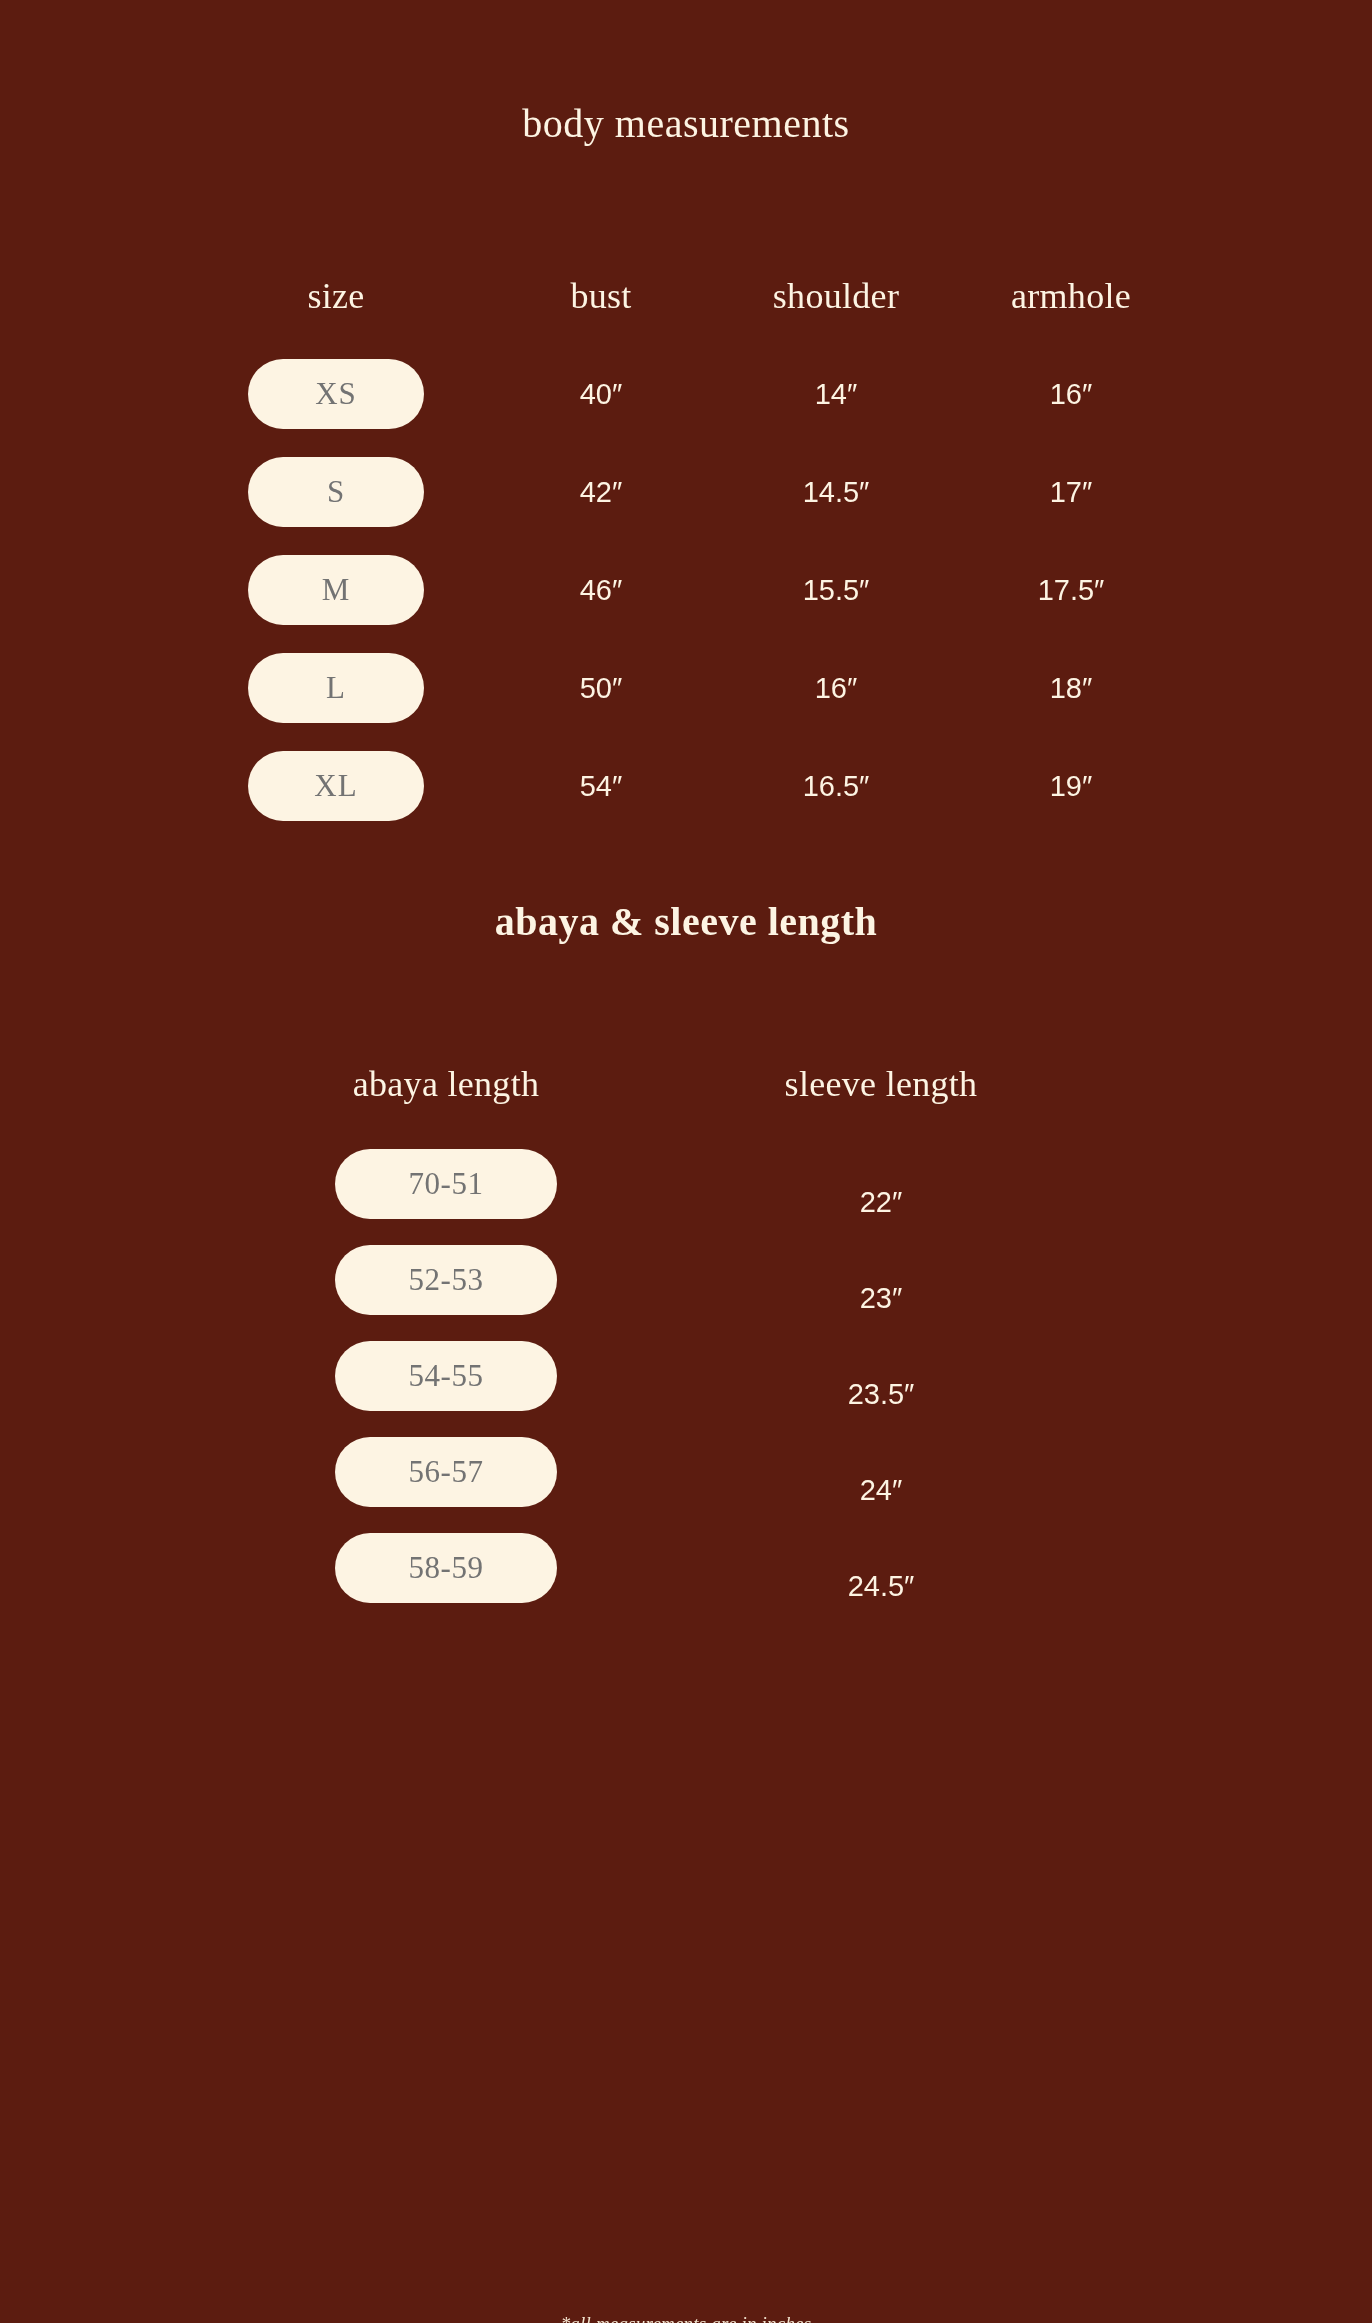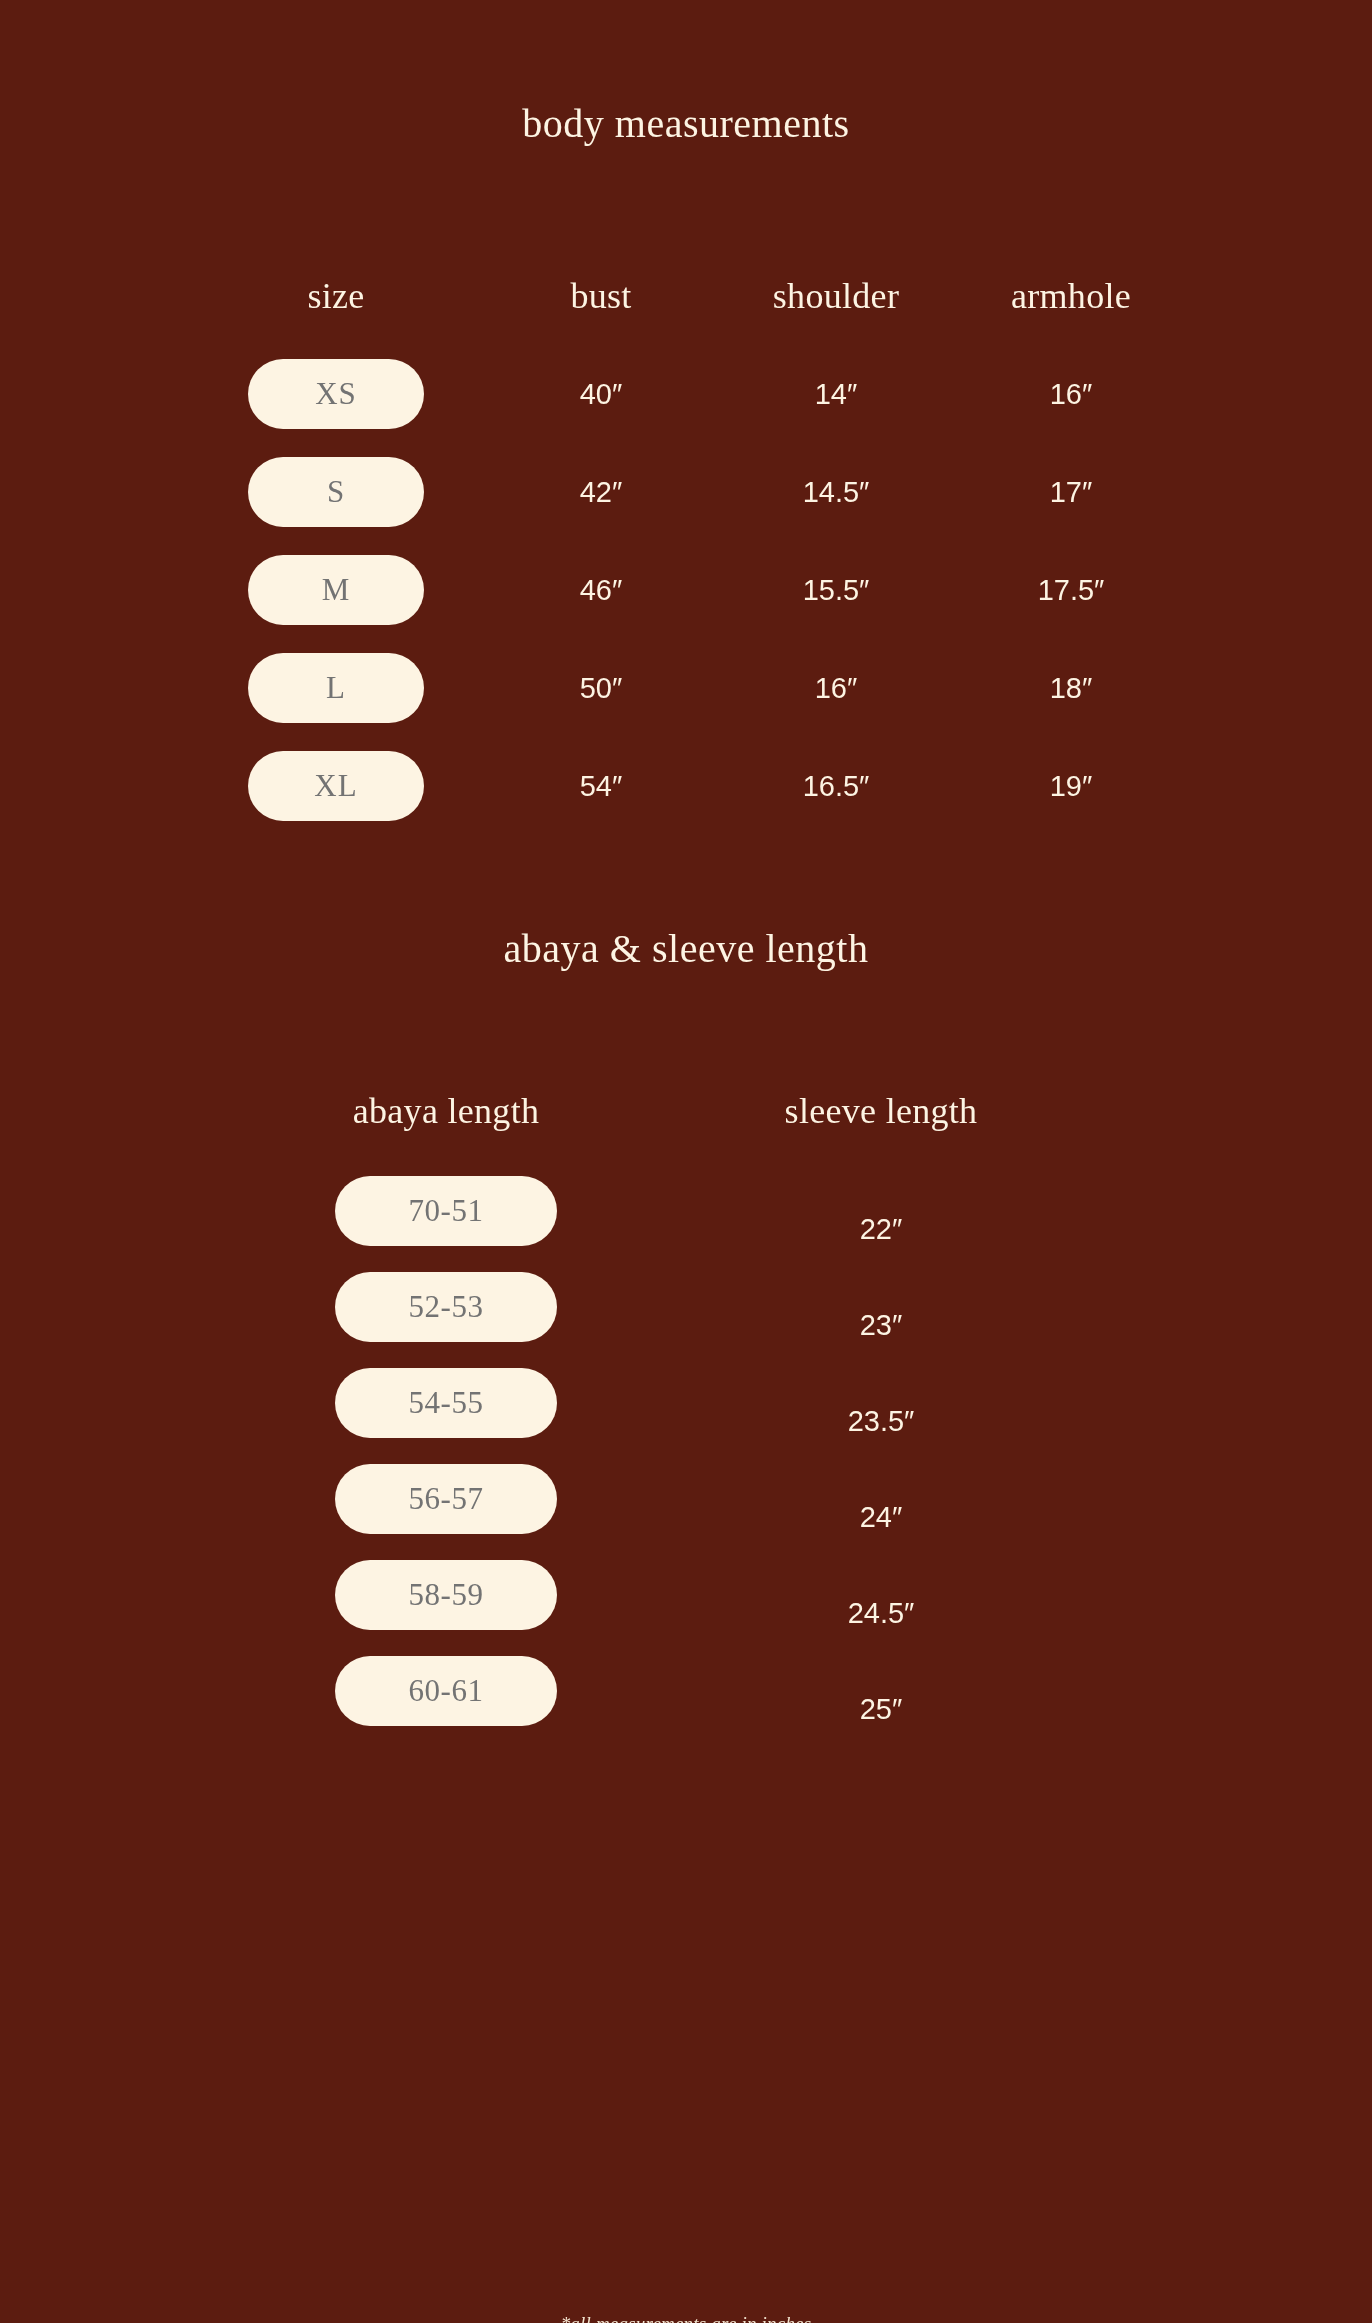--- a/index.html
+++ b/index.html
@@ -168,21 +168,21 @@
       <div class="t1-col-size">
         <span class="pill pill-size">XL</span>
       </div>
       <div class="t1-col-bust cell-val">54″</div>
       <div class="t1-col-shoulder cell-val">16.5″</div>
       <div class="t1-col-armhole cell-val">19″</div>
     </div>
 
   </div>
 
-  <h1 class="section-title" id="abaya-sleeve-title" style="margin-top:104px;">abaya &amp; sleeve length</h1>
+  <h1 class="section-title" id="abaya-sleeve-title" style="margin-top:77px;font-weight:bold;">abaya &amp; sleeve length</h1>
 
   <div class="table2" style="margin-top:118px;">
 
     <div class="t2-row">
       <div class="t2-col-len col-head">abaya length</div>
       <div class="t2-col-sleeve col-head">sleeve length</div>
     </div>
 
     <div class="t2-row t2-body-row first">
       <div class="t2-col-len">
@@ -212,24 +212,18 @@
       <div class="t2-col-sleeve cell-val">24″</div>
     </div>
 
     <div class="t2-row t2-body-row">
       <div class="t2-col-len">
         <span class="pill pill-len">58-59</span>
       </div>
       <div class="t2-col-sleeve cell-val">24.5″</div>
     </div>
 
-    <div class="t2-row t2-body-row">
-      <div class="t2-col-len">
-        <span class="pill pill-len">60-61</span>
-      </div>
-      <div class="t2-col-sleeve cell-val">25″</div>
-    </div>
 
   </div>
 
   <div class="footnote">*all measurements are in inches</div>
 
 </div>
 
 </body></html>

